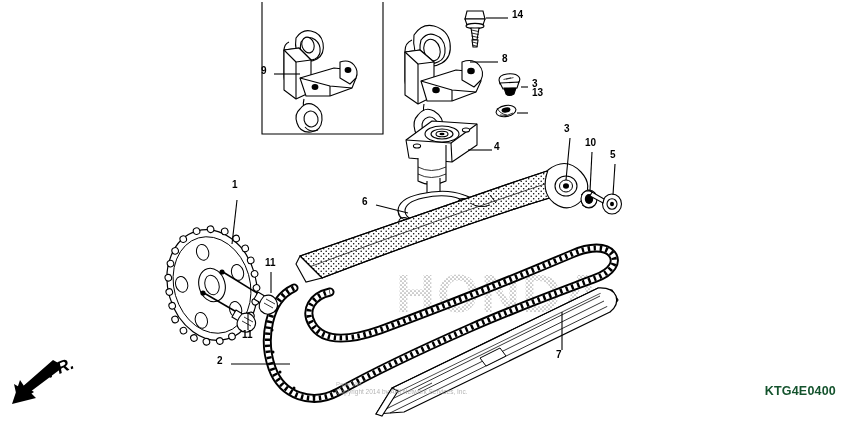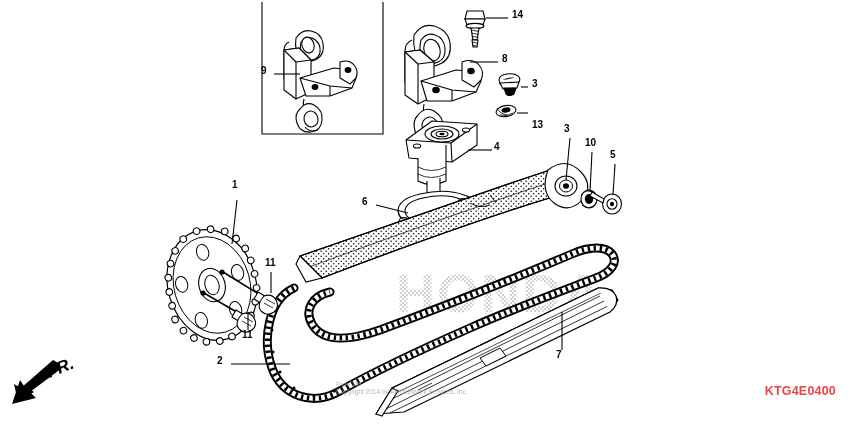--- a/index.html
+++ b/index.html
@@ -34,21 +34,21 @@
     white-space: nowrap;
   }
   #part-number-code {
     position: absolute;
     right: 14px;
     bottom: 26px;
     font-family: "Liberation Sans", sans-serif;
     font-weight: bold;
     font-size: 12.5px;
     letter-spacing: 0.2px;
-    color: #ef4444;
+    color: #14532d;
   }
   #fr-arrow-label {
     position: absolute;
     left: 44px;
     top: 364px;
     font-family: "Liberation Sans", sans-serif;
     font-style: italic;
     font-weight: bold;
     font-size: 17px;
     color: #000000;
@@ -404,21 +404,21 @@
   <div class="callout-label" style="left:494px; top:142px;">4</div>
   <div class="callout-label" style="left:610px; top:150px;">5</div>
   <div class="callout-label" style="left:362px; top:197px;">6</div>
   <div class="callout-label" style="left:556px; top:350px;">7</div>
   <div class="callout-label" style="left:502px; top:54px;">8</div>
   <div class="callout-label" style="left:261px; top:66px;">9</div>
   <div class="callout-label" style="left:532px; top:79px;">3</div>
   <div class="callout-label" style="left:265px; top:258px;">11</div>
   <div class="callout-label" style="left:242px; top:330px;">11</div>
   <div class="callout-label" style="left:585px; top:138px;">10</div>
-  <div class="callout-label" style="left:532px; top:120px;">13</div>
+  <div class="callout-label" style="left:532px; top:88px;">13</div>
   <div class="callout-label" style="left:512px; top:10px;">14</div>
 
   <svg style="position:absolute; left:8px; top:358px; width:60px; height:50px;" viewBox="0 0 60 50" xmlns="http://www.w3.org/2000/svg">
     <path d="M 52 6 L 20 30 L 26 34 L 10 44 L 6 26 L 13 30 L 45 2 Z" fill="#000000"></path>
     <path d="M 48 4 L 16 28 L 12 22 L 4 46 L 28 40 L 22 34 L 54 10 Z" fill="#000000"></path>
   </svg>
   <div id="fr-arrow-label">FR.</div>
 
   <div id="part-number-code">KTG4E0400</div>
 

